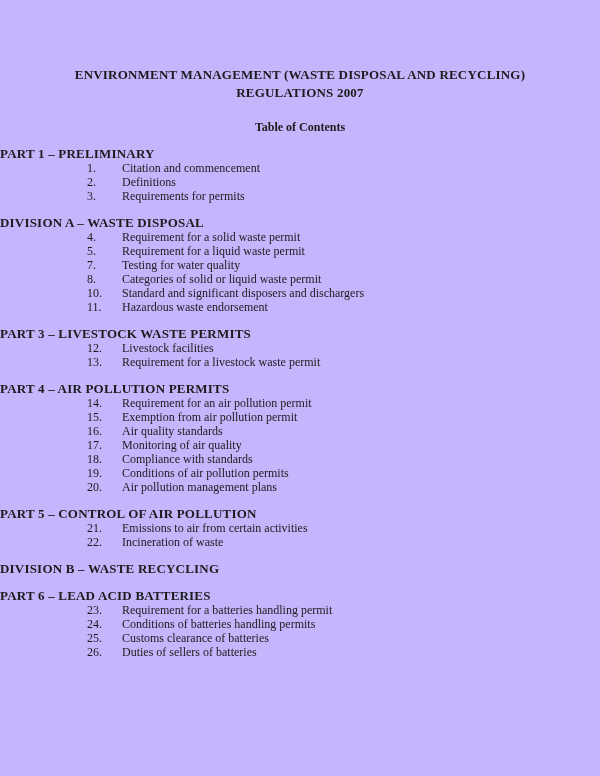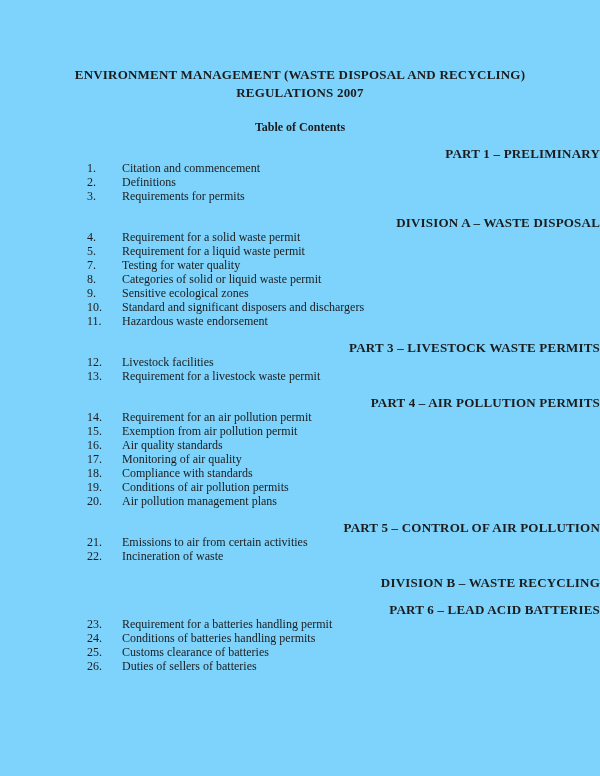--- a/index.html
+++ b/index.html
@@ -7,39 +7,39 @@
   body {
     width: 600px;
     height: 776px;
     overflow: hidden;
     font-family: "Liberation Serif", "DejaVu Serif", serif;
     color: #1c1c1c;
   }
   .page {
     width: 600px;
     height: 776px;
-    background: #7dd3fc;
+    background: #c4b5fd;
     padding-top: 66px;
   }
   .doc-title {
     text-align: center;
     font-size: 13px;
     font-weight: bold;
     line-height: 18px;
     letter-spacing: 0.2px;
   }
   .toc-title {
     text-align: center;
     font-size: 12px;
     font-weight: bold;
     line-height: 14px;
     margin-top: 18px;
   }
   .heading {
-    text-align: right;
+    text-align: left;
     font-size: 13px;
     font-weight: bold;
     line-height: 15px;
     margin-top: 12px;
     letter-spacing: 0.2px;
   }
   .row {
     font-size: 12px;
     line-height: 14px;
     padding-left: 87px;
@@ -66,21 +66,20 @@
   <div id="sections">
       <div class="heading">PART 1 – PRELIMINARY</div>
       <div class="row"><span class="num">1.</span><span class="txt">Citation and commencement</span></div>
       <div class="row"><span class="num">2.</span><span class="txt">Definitions</span></div>
       <div class="row"><span class="num">3.</span><span class="txt">Requirements for permits</span></div>
       <div class="heading">DIVISION A – WASTE DISPOSAL</div>
       <div class="row"><span class="num">4.</span><span class="txt">Requirement for a solid waste permit</span></div>
       <div class="row"><span class="num">5.</span><span class="txt">Requirement for a liquid waste permit</span></div>
       <div class="row"><span class="num">7.</span><span class="txt">Testing for water quality</span></div>
       <div class="row"><span class="num">8.</span><span class="txt">Categories of solid or liquid waste permit</span></div>
-      <div class="row"><span class="num">9.</span><span class="txt">Sensitive ecological zones</span></div>
       <div class="row"><span class="num">10.</span><span class="txt">Standard and significant disposers and dischargers</span></div>
       <div class="row"><span class="num">11.</span><span class="txt">Hazardous waste endorsement</span></div>
       <div class="heading">PART 3 – LIVESTOCK WASTE PERMITS</div>
       <div class="row"><span class="num">12.</span><span class="txt">Livestock facilities</span></div>
       <div class="row"><span class="num">13.</span><span class="txt">Requirement for a livestock waste permit</span></div>
       <div class="heading">PART 4 – AIR POLLUTION PERMITS</div>
       <div class="row"><span class="num">14.</span><span class="txt">Requirement for an air pollution permit</span></div>
       <div class="row"><span class="num">15.</span><span class="txt">Exemption from air pollution permit</span></div>
       <div class="row"><span class="num">16.</span><span class="txt">Air quality standards</span></div>
       <div class="row"><span class="num">17.</span><span class="txt">Monitoring of air quality</span></div>

